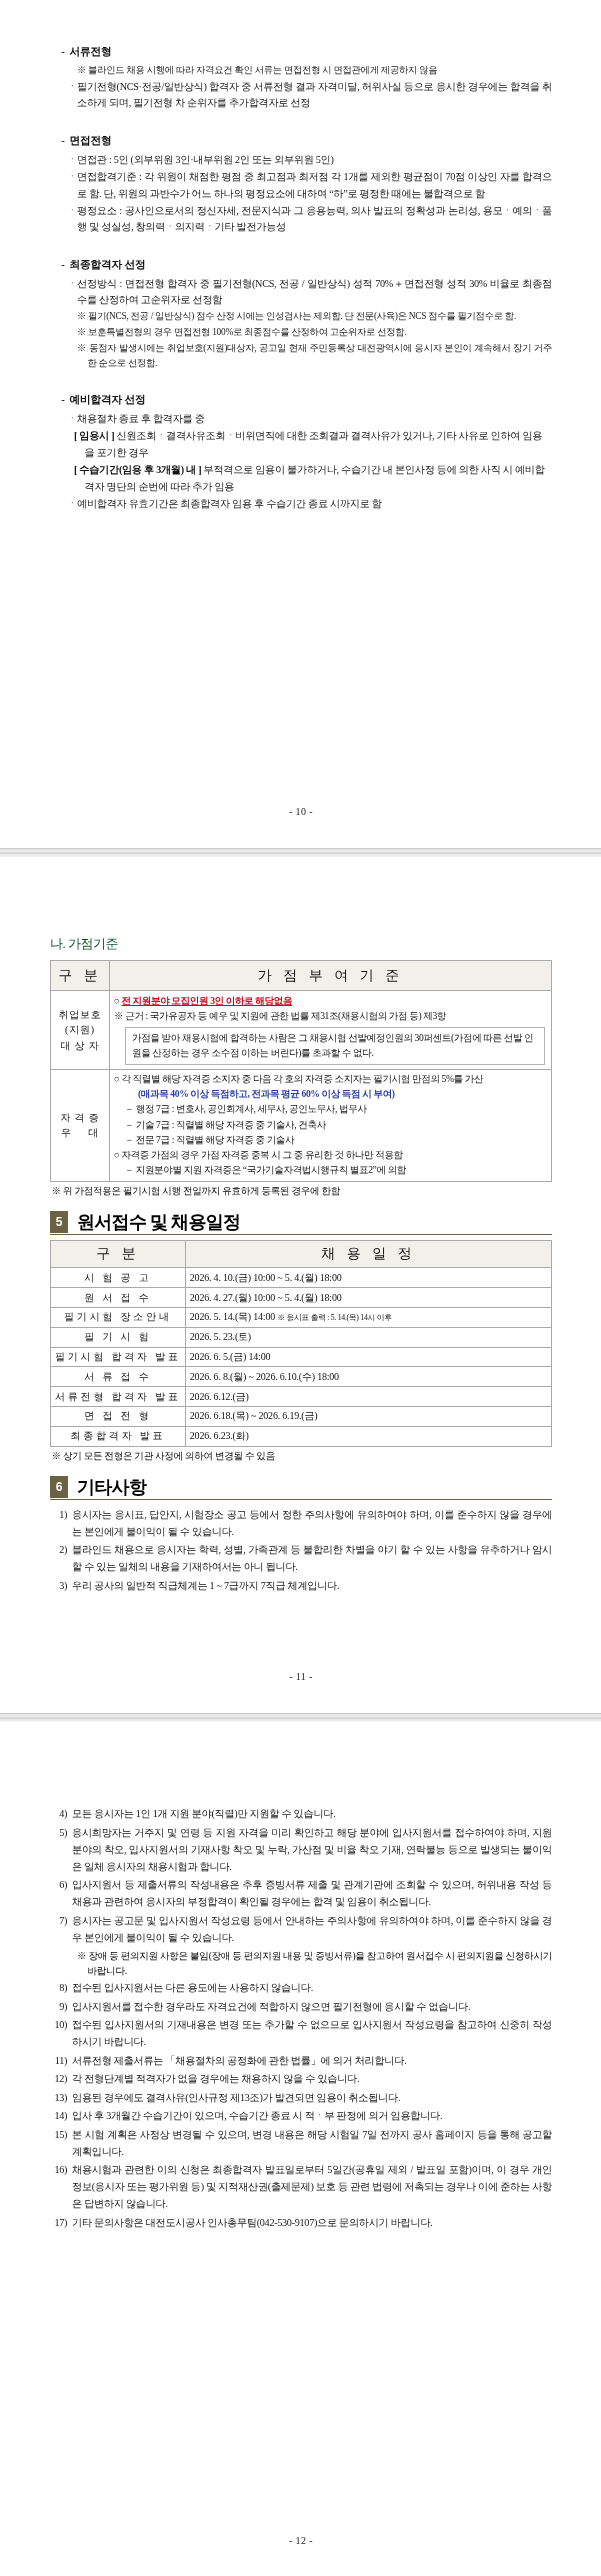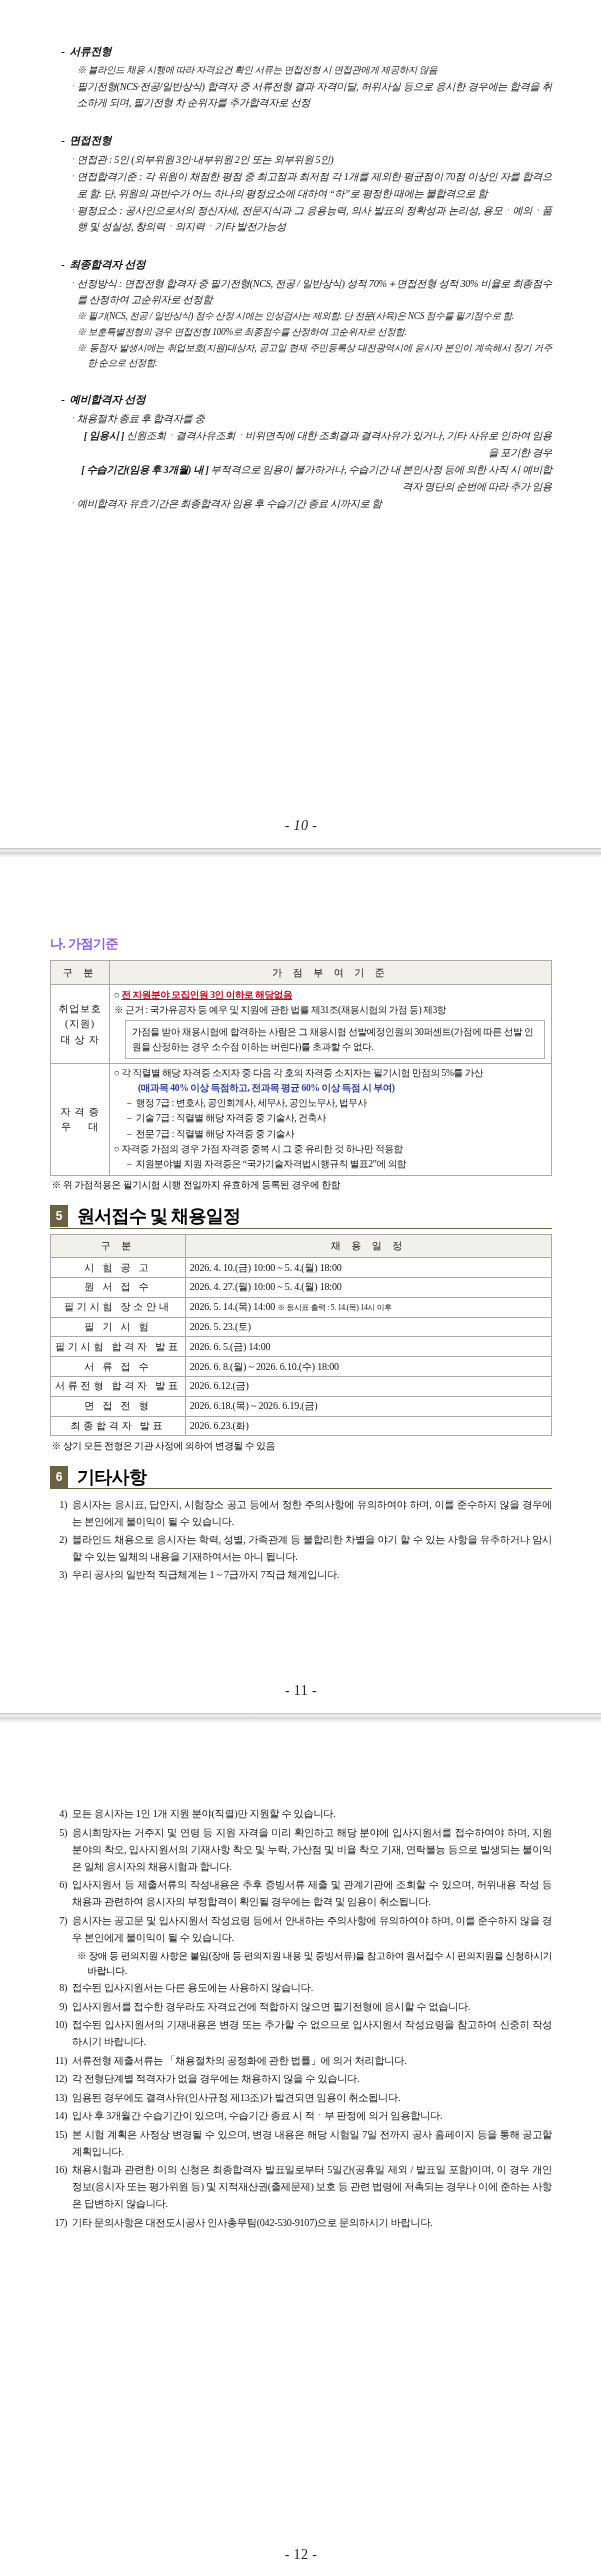--- a/index.html
+++ b/index.html
@@ -25,21 +25,21 @@
     height: 10.5px;
     width: 602px;
     background: linear-gradient(to bottom,
         #ffffff 0px, #ffffff 0.8px,
         #c9c9c9 0.8px, #c9c9c9 2.4px,
         #e4e4e4 2.4px, #efefef 4.9px,
         #dcdcdc 4.9px, #d2d2d2 7.3px,
         #e8e8e8 7.3px, #f4f4f4 9.7px,
         #ffffff 9.7px);
   }
-  .page1 { height: 847px; font-style: italic; }
+  .page1 { height: 847px; }
   .page2 { height: 854px; }
   .page3 { height: 854px; }
 
   
   .dash-head {
     font-weight: bold;
     font-size: 10.7px;
     margin: 0 0 4px 11.3px;
     letter-spacing: -0.2px;
     color: #101010;
@@ -79,31 +79,30 @@
   .sp-xl { height: 32px; }
 
   .sub-ind {
     font-size: 10.2px;
     line-height: 1.62;
     margin: 0 0 0.8px 24px;
     padding-left: 10.5px;
     text-indent: -10.5px;
     letter-spacing: -0.3px;
     color: #141414;
-    text-align: right;
   }
   .sub-ind b { font-weight: bold; }
 
   
   .h-kor {
-    font-weight: bold;
+    font-weight: normal;
     font-size: 13px;
     margin: 0 0 7.3px 0;
     letter-spacing: -0.5px;
-    color: #8b5cf6;
+    color: #14532d;
   }
   .numhead {
     display: flex;
     align-items: stretch;
     margin: 0 0 0 0;
     border-bottom: 1.8px solid #6b6243;
     padding-bottom: 0.8px;
   }
   .numhead .box {
     background: #6b6243;
@@ -136,21 +135,21 @@
     border: 0.8px solid #a9a9a9;
     padding: 2.4px 4px;
     vertical-align: middle;
   }
   table.doc thead th {
     background: #f2f0eb;
     font-weight: normal;
     text-align: center;
     letter-spacing: 4px;
     padding: 4px 3.2px;
-    font-size: 10px;
+    font-size: 14px;
   }
   .gubun-cell {
     text-align: center;
     letter-spacing: 2.8px;
     white-space: nowrap;
     width: 102px;
   }
   .sched-val { padding-left: 7.3px; letter-spacing: -0.2px; }
   .sched-val .small { font-size: 7.8px; letter-spacing: -0.3px; }
 
@@ -212,25 +211,25 @@
     line-height: 1.6;
     letter-spacing: -0.3px;
     margin: 0 0 1.6px 27px;
     padding-left: 10.5px;
     text-indent: -10.5px;
     text-align: justify;
   }
 
   .pagenum {
     position: absolute;
-    bottom: 13px;
+    bottom: 30px;
     left: 0;
     width: 602px;
     text-align: center;
-    font-size: 14px;
+    font-size: 10px;
     color: #222;
     letter-spacing: 0.4px;
   }
 </style>
 </head>
 <body>
 
 <div id="doc">
 
   <div class="page page1">

